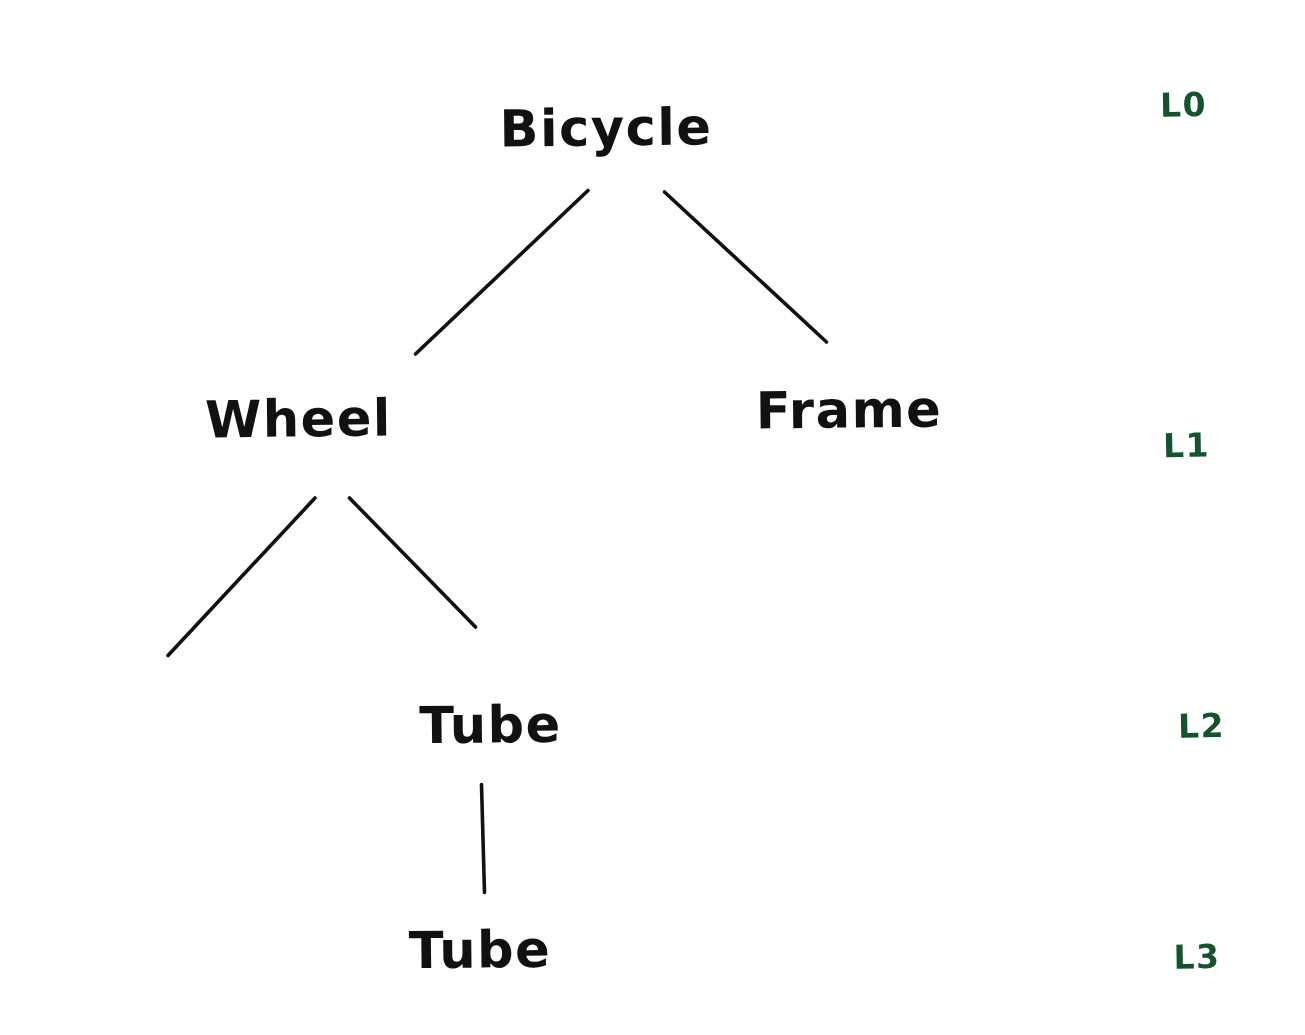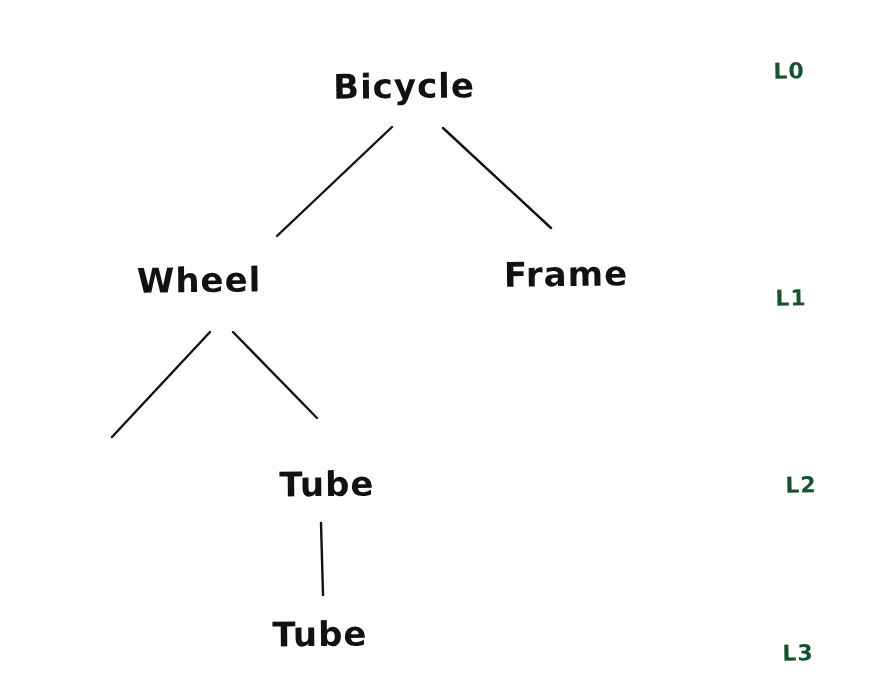--- a/index.html
+++ b/index.html
@@ -44,21 +44,21 @@
   .pos-bicycle { left: 404px; top: 86px; }
   .pos-wheel   { left: 199px; top: 280px; }
   .pos-frame   { left: 566px; top: 274px; }
   .pos-rim     { left: 127px; top: 486px; }
   .pos-tire    { left: 327px; top: 484px; }
   .pos-tube    { left: 320px; top: 634px; }
   
   .pos-l0 { left: 789px; top: 71px; }
   .pos-l1 { left: 791px; top: 298px; }
   .pos-l2 { left: 801px; top: 485px; }
-  .pos-l3 { left: 798px; top: 653px; text-align: center; }
+  .pos-l3 { left: 798px; top: 639px; text-align: center; }
 </style>
 </head>
 <body>
 
 <div class="canvas">
 
   <svg class="edges-layer" viewBox="0 0 870 690" xmlns="http://www.w3.org/2000/svg">
     <line x1="392" y1="127" x2="277" y2="236"></line>
     <line x1="443" y1="128" x2="551" y2="228"></line>
     <line x1="210" y1="332" x2="112" y2="437"></line>

